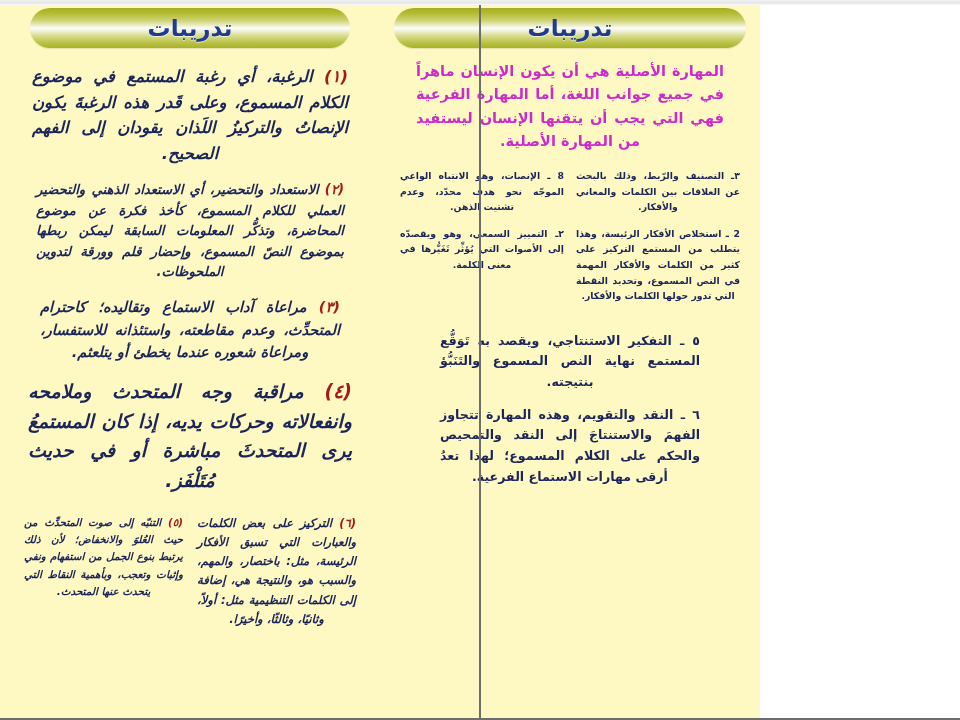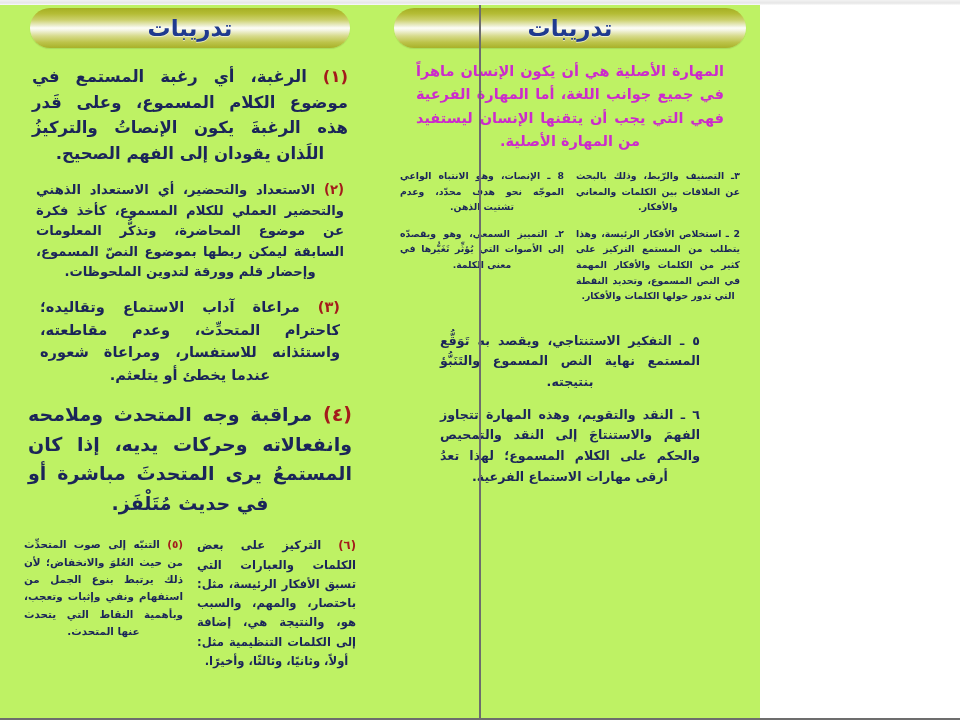--- a/index.html
+++ b/index.html
@@ -57,21 +57,21 @@
     background: #6d6d6d;
     z-index: 4;
     pointer-events: none;
   }
 
   .page {
     position: relative;
     width: 380px;
     height: 720px;
     box-sizing: border-box;
-    background: #bef264;
+    background: #fef9c3;
     overflow: hidden;
   }
 
   
   .banner-wrap {
     position: relative;
     width: 100%;
     display: flex;
     justify-content: center;
     padding-top: 8px;
@@ -182,20 +182,21 @@
     font-size: 12.6px;
     line-height: 1.64;
     margin-bottom: 12px;
     text-align: justify;
     text-align-last: center;
   }
 
   
   .right-body {
     padding: 10px 18px 0 18px;
+    font-style: italic;
   }
   .rule-item {
     margin-bottom: 13px;
     text-align: justify;
     text-align-last: center;
     line-height: 1.56;
     color: #1b2559;
     font-weight: bold;
     margin-top: 8px;
   }

